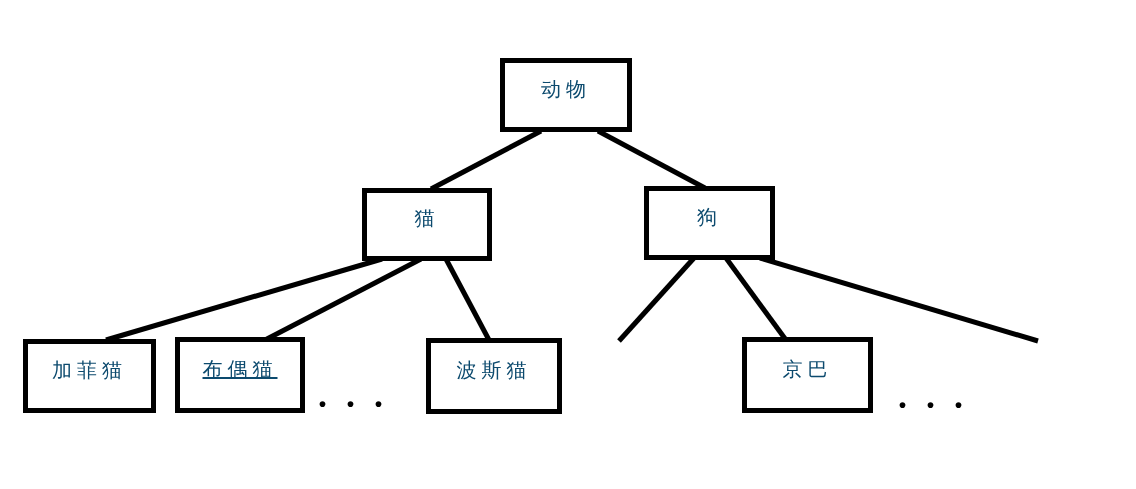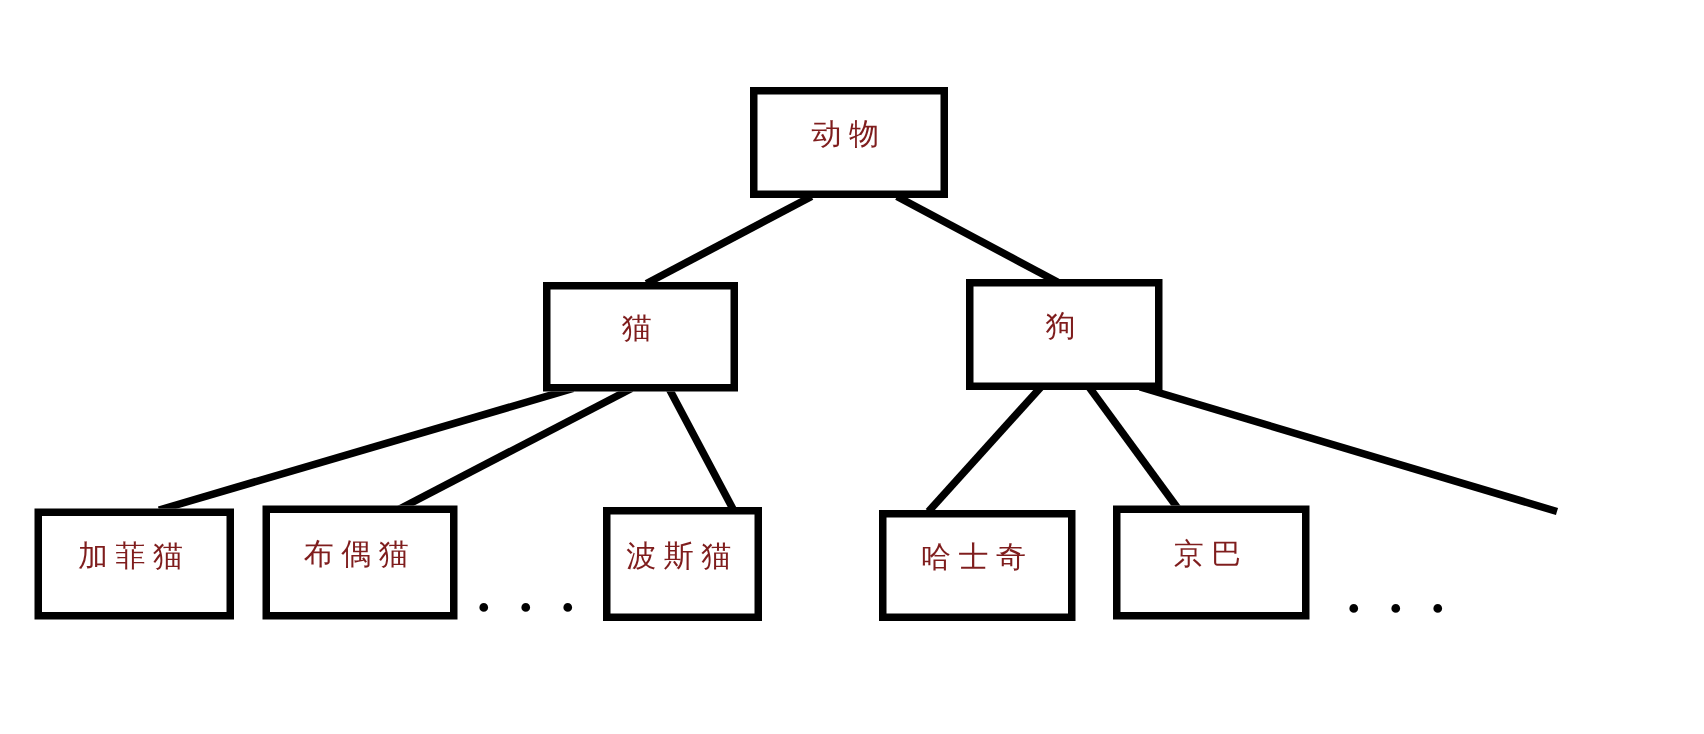--- a/index.html
+++ b/index.html
@@ -18,31 +18,31 @@
   }
   .node {
     position: absolute;
     box-sizing: border-box;
     border: 5px solid #000000;
     background: #ffffff;
     display: flex;
     align-items: center;
     justify-content: center;
     font-size: 20px;
-    color: #7f1d1d;
+    color: #0c4a6e;
     letter-spacing: 5px;
     padding-bottom: 12px;
     white-space: nowrap;
   }
   .node-root   { left: 500px; top:  58px; width: 132px; height: 74px; }
   .node-cat    { left: 362px; top: 188px; width: 130px; height: 73px; }
   .node-dog    { left: 644px; top: 186px; width: 131px; height: 74px; }
   .node-c1     { left:  23px; top: 339px; width: 133px; height: 74px; font-family: Liberation Serif, serif; }
-  .node-c2     { left: 175px; top: 337px; width: 130px; height: 76px; }
-  .node-c3     { left: 402px; top: 338px; width: 106px; height: 76px; }
+  .node-c2     { left: 175px; top: 337px; width: 130px; height: 76px; text-decoration: underline; }
+  .node-c3     { left: 426px; top: 338px; width: 136px; height: 76px; }
   .node-d1     { left: 586px; top: 340px; width: 131px; height: 74px; }
   .node-d2     { left: 742px; top: 337px; width: 131px; height: 76px; }
   .node-d3     { left: 980px; top: 340px; width: 132px; height: 75px; }
   .dots {
     position: absolute;
     font-family: "Liberation Serif", "DejaVu Serif", serif;
     font-weight: bold;
     font-size: 36px;
     line-height: 36px;
     letter-spacing: 5px;
@@ -87,23 +87,20 @@
   <div class="node node-c2">
     <span>布偶猫</span>
   </div>
 
   <div class="dots dots-cats">. . .</div>
 
   <div class="node node-c3">
     <span>波斯猫</span>
   </div>
 
-  <div class="node node-d1">
-    <span>哈士奇</span>
-  </div>
 
   <div class="node node-d2">
     <span>京巴</span>
   </div>
 
   <div class="dots dots-dogs">. . .</div>
 
 
 </div>
 

